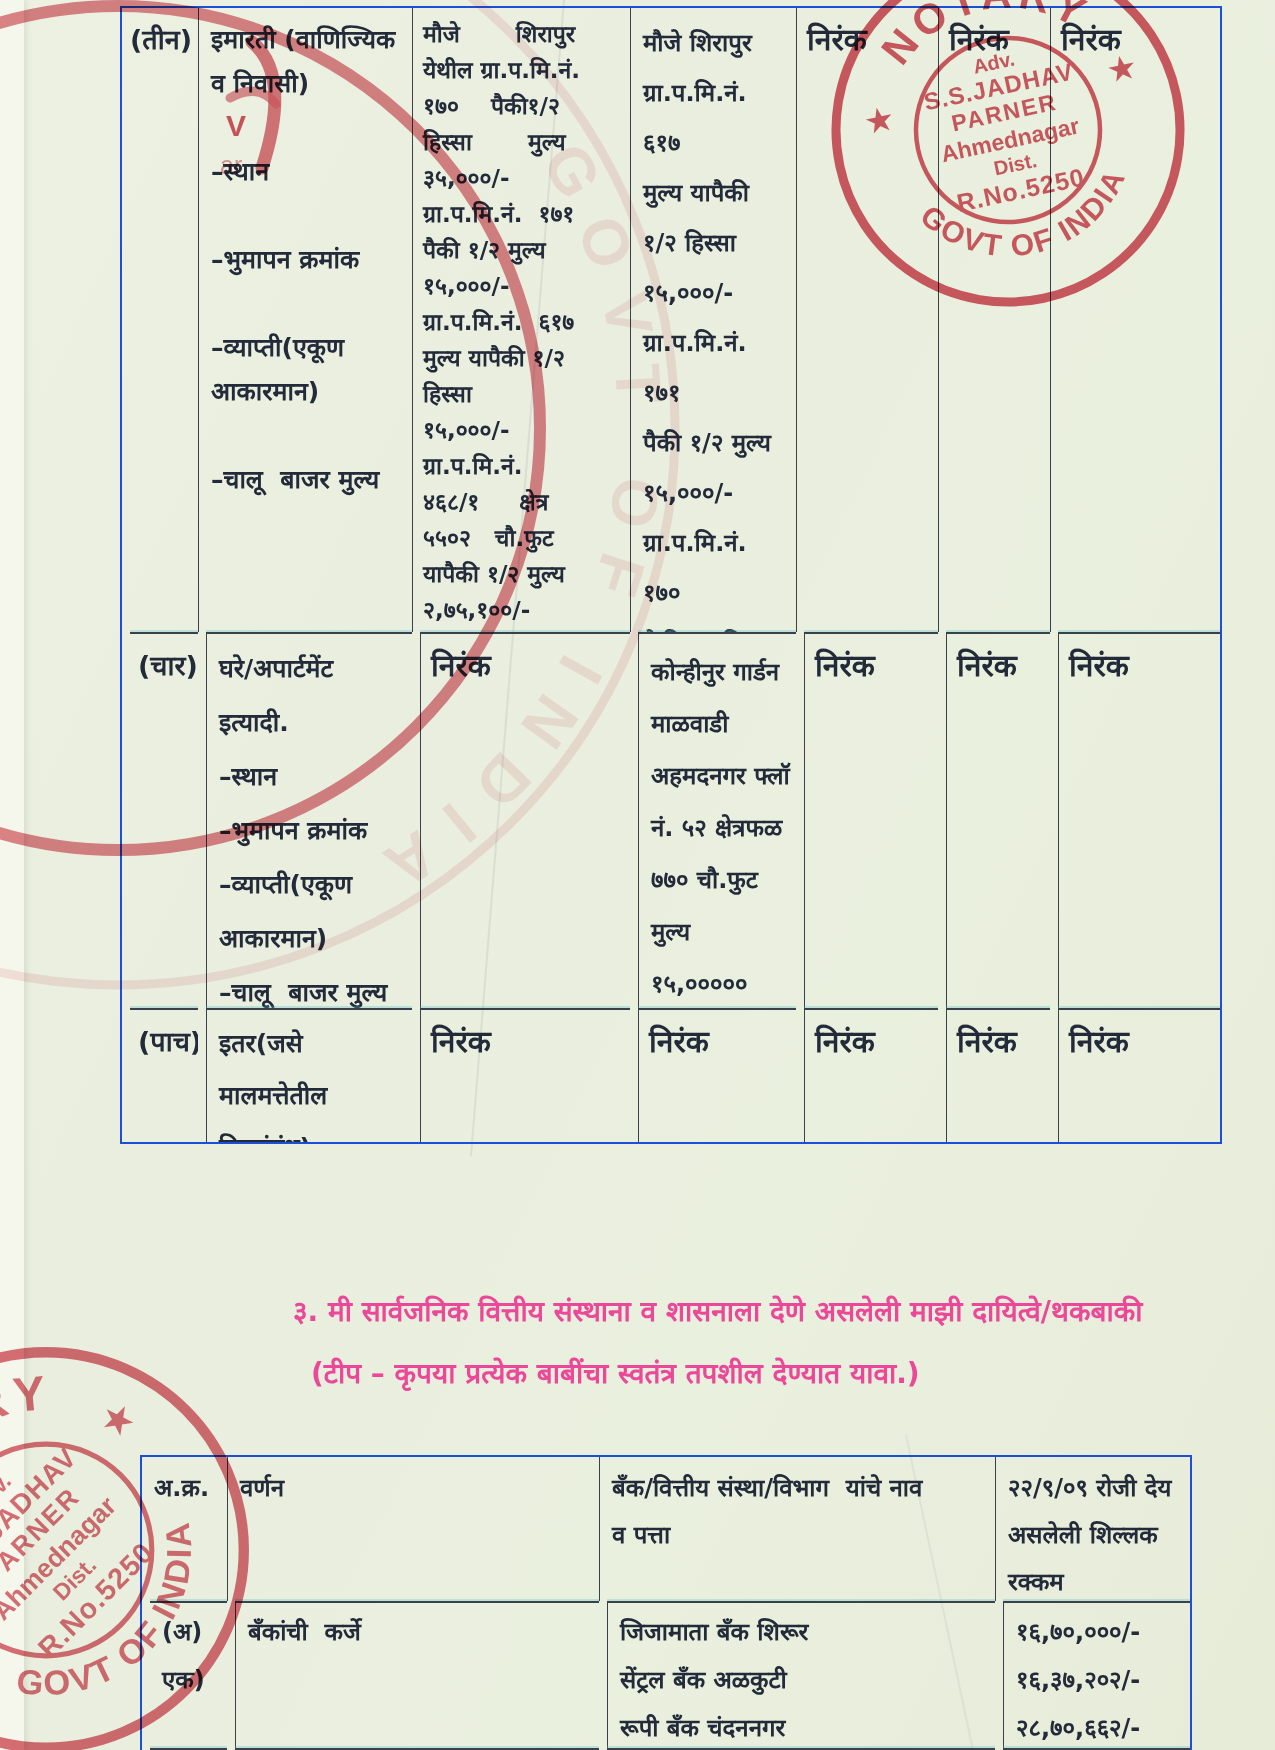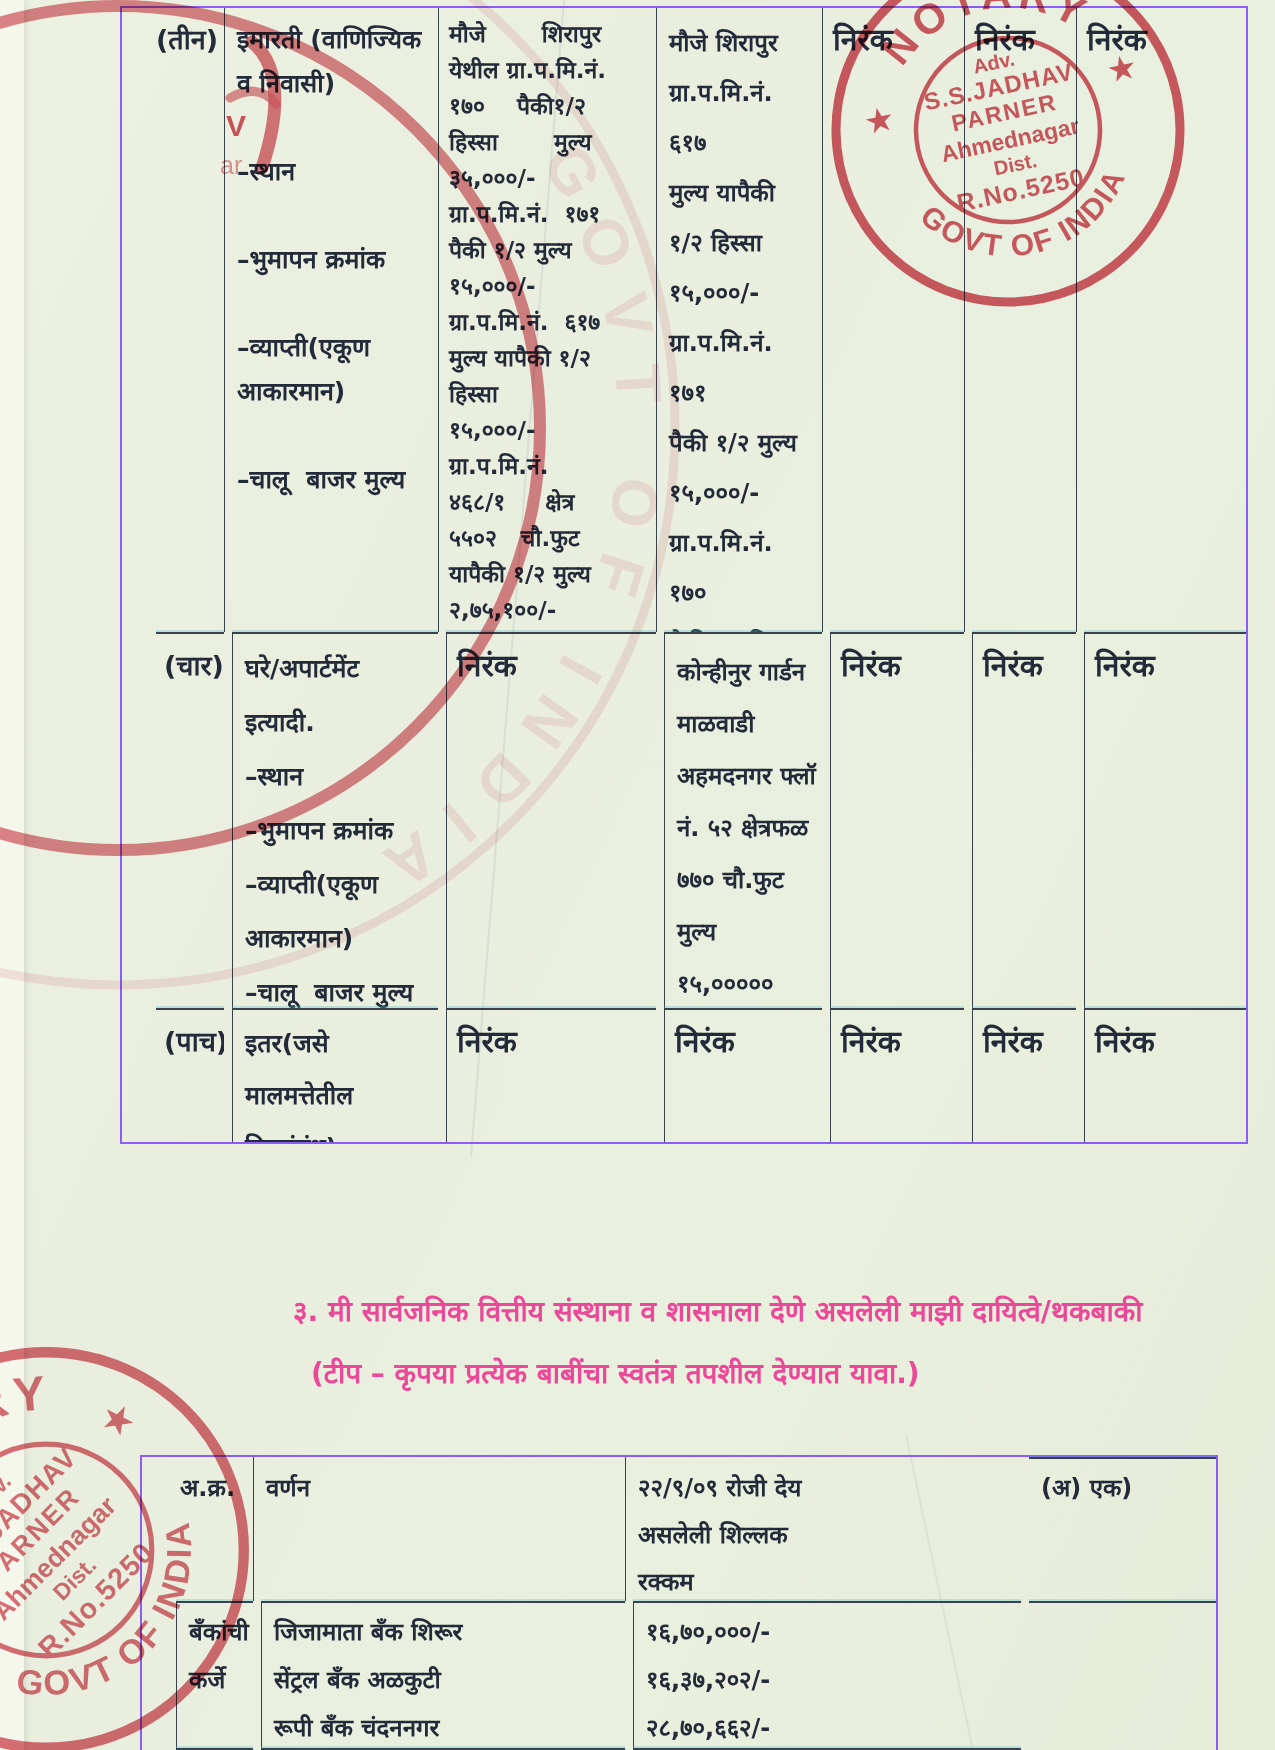--- a/index.html
+++ b/index.html
@@ -9,21 +9,21 @@
     font-family:"DejaVu Sans",sans-serif;color:#242b38;
   }
   .paper-edge{position:absolute;left:0;top:0;width:24px;height:1750px;
     background:#f5f7ec;box-shadow:2px 0 6px rgba(150,160,140,.25);}
   .crease{position:absolute;left:563px;top:0;width:2px;height:1160px;
     background:rgba(120,130,145,.14);transform-origin:top center;transform:rotate(4.6deg);}
   .crease2{position:absolute;left:905px;top:1435px;width:2px;height:330px;
     background:rgba(120,130,145,.10);transform-origin:top center;transform:rotate(-12deg);}
 
   
-  .grid{position:absolute;display:grid;border:2px solid #8b5cf6;padding-left:26px;}
+  .grid{position:absolute;display:grid;border:2px solid #1d4ed8;}
   .cell{border-left:1.6px solid #39414c;box-sizing:border-box;overflow:hidden;
         white-space:pre-wrap;font-weight:600;color:#232b3a;}
   .cell.first{border-left:none;}
   .rt{border-top:2px solid #39414c;box-shadow:0 -2px 0 rgba(72,186,196,.28);margin-left:8px;}
 
   .t1{left:120px;top:6px;
       grid-template-columns:76px 214px 218px 166px 142px 112px 170px;
       grid-template-rows:624px 376px 134px;}
   .t1 .lbl{font-size:27px;padding:12px 4px 0 8px;}
   .t1 .desc0{font-size:25px;line-height:44px;padding:10px 6px 0 12px;}
@@ -128,20 +128,22 @@
 </div>
 
 <div class="para">
   <div class="pl">३. मी सार्वजनिक वित्तीय संस्थाना व शासनाला देणे असलेली माझी दायित्वे/थकबाकी</div>
   <div class="pl note">(टीप – कृपया प्रत्येक बाबींचा स्वतंत्र तपशील देण्यात यावा.)</div>
 </div>
 
 <div class="grid t2">
   <div class="cell first hc">अ.क्र.</div>
   <div class="cell hc">वर्णन</div>
+  <div class="cell hc">बँक/वित्तीय संस्था/विभाग  यांचे नाव
+व पत्ता</div>
   <div class="cell hc">२२/९/०९ रोजी देय
 असलेली शिल्लक
 रक्कम</div>
 
   <div class="cell first bc rt">(अ) एक)</div>
   <div class="cell bc rt">बँकांची  कर्जे</div>
   <div class="cell bc rt">जिजामाता बँक शिरूर
 सेंट्रल बँक अळकुटी
 रूपी बँक चंदननगर</div>
   <div class="cell bc rt">१६,७०,०००/-

